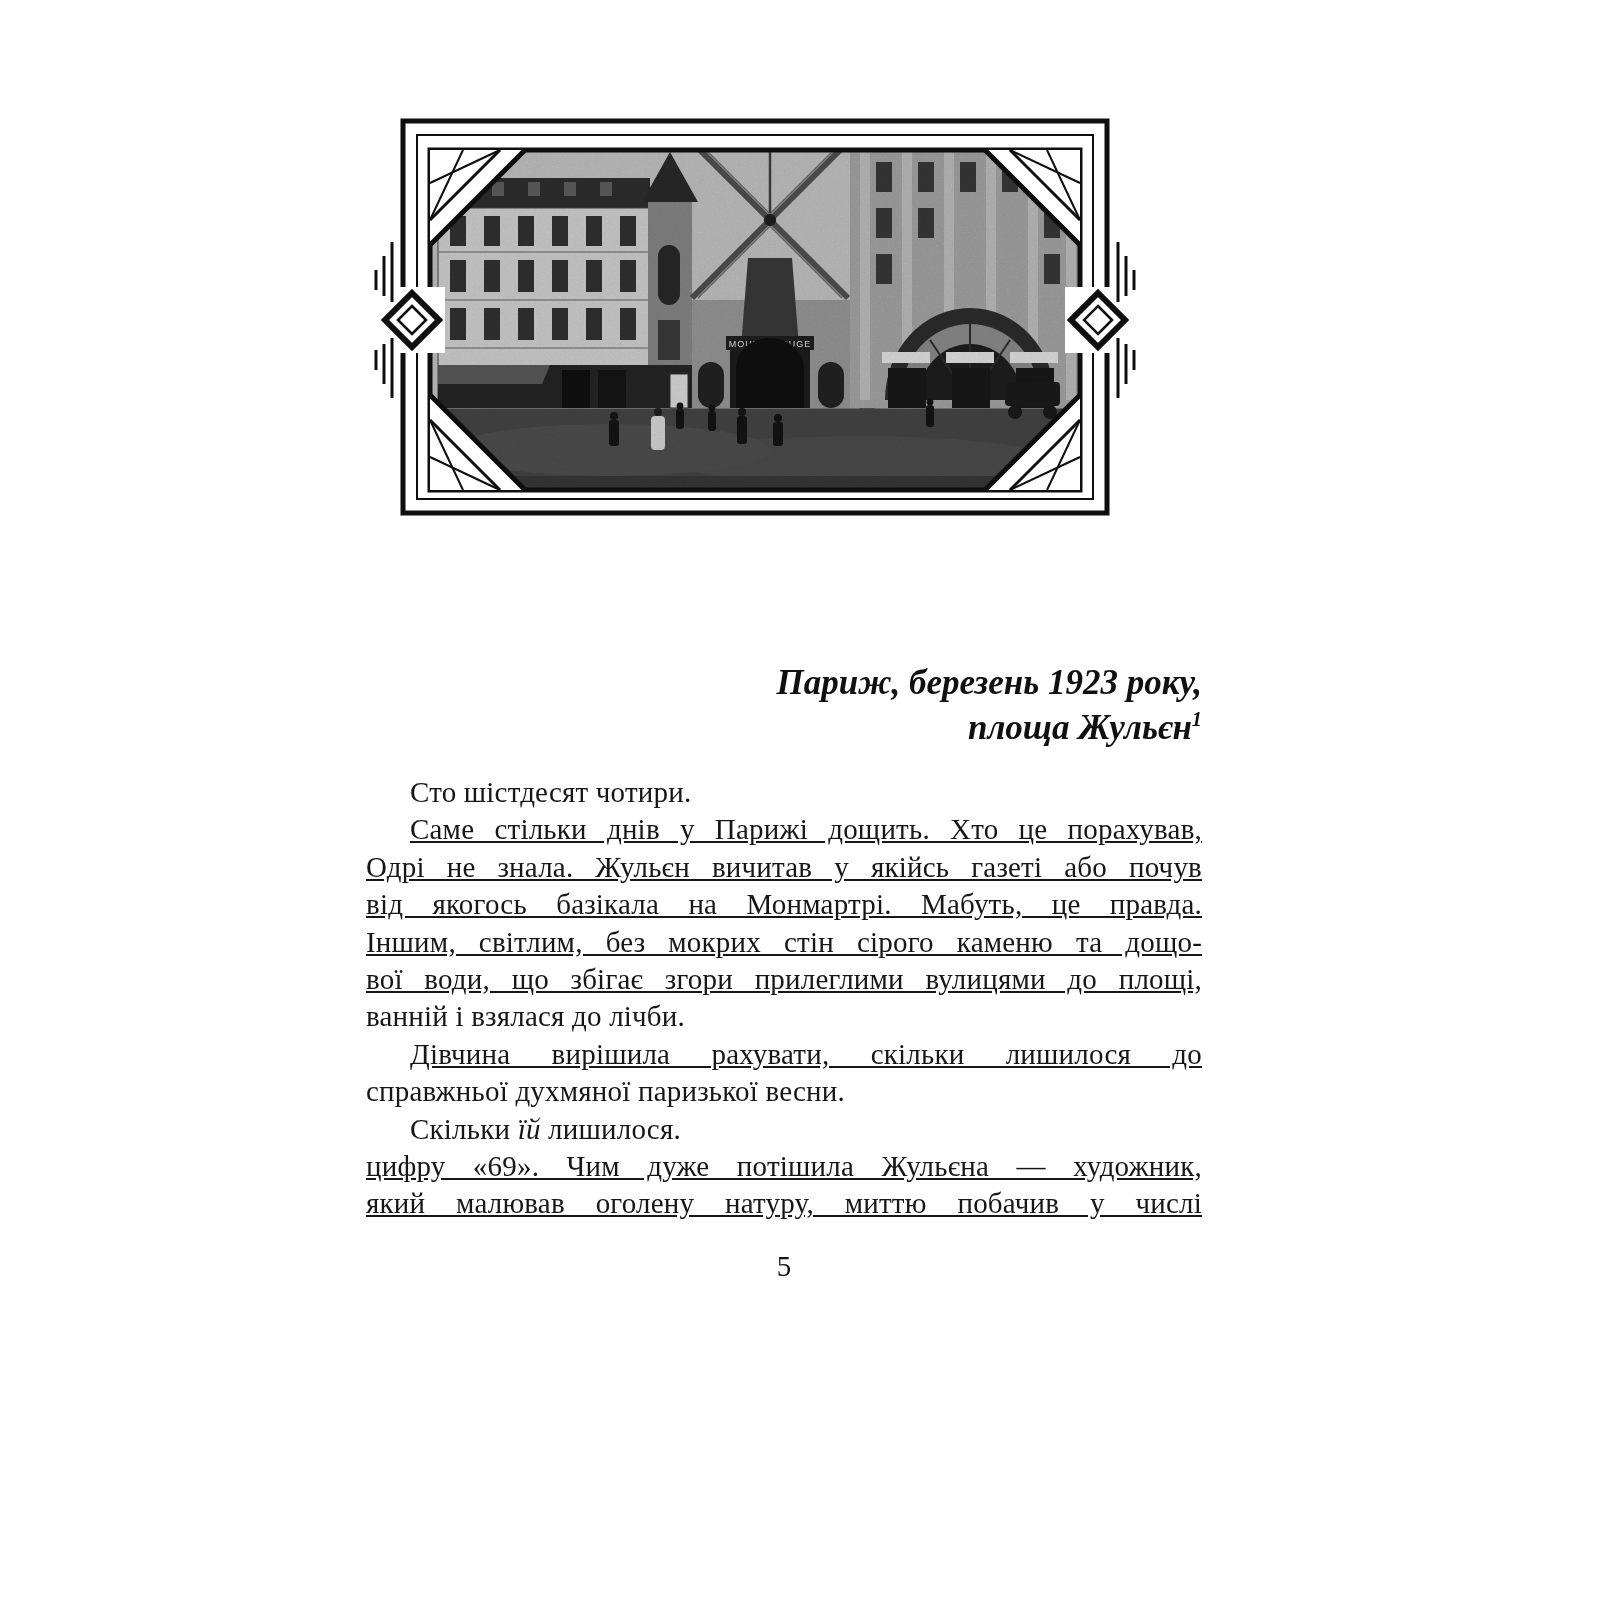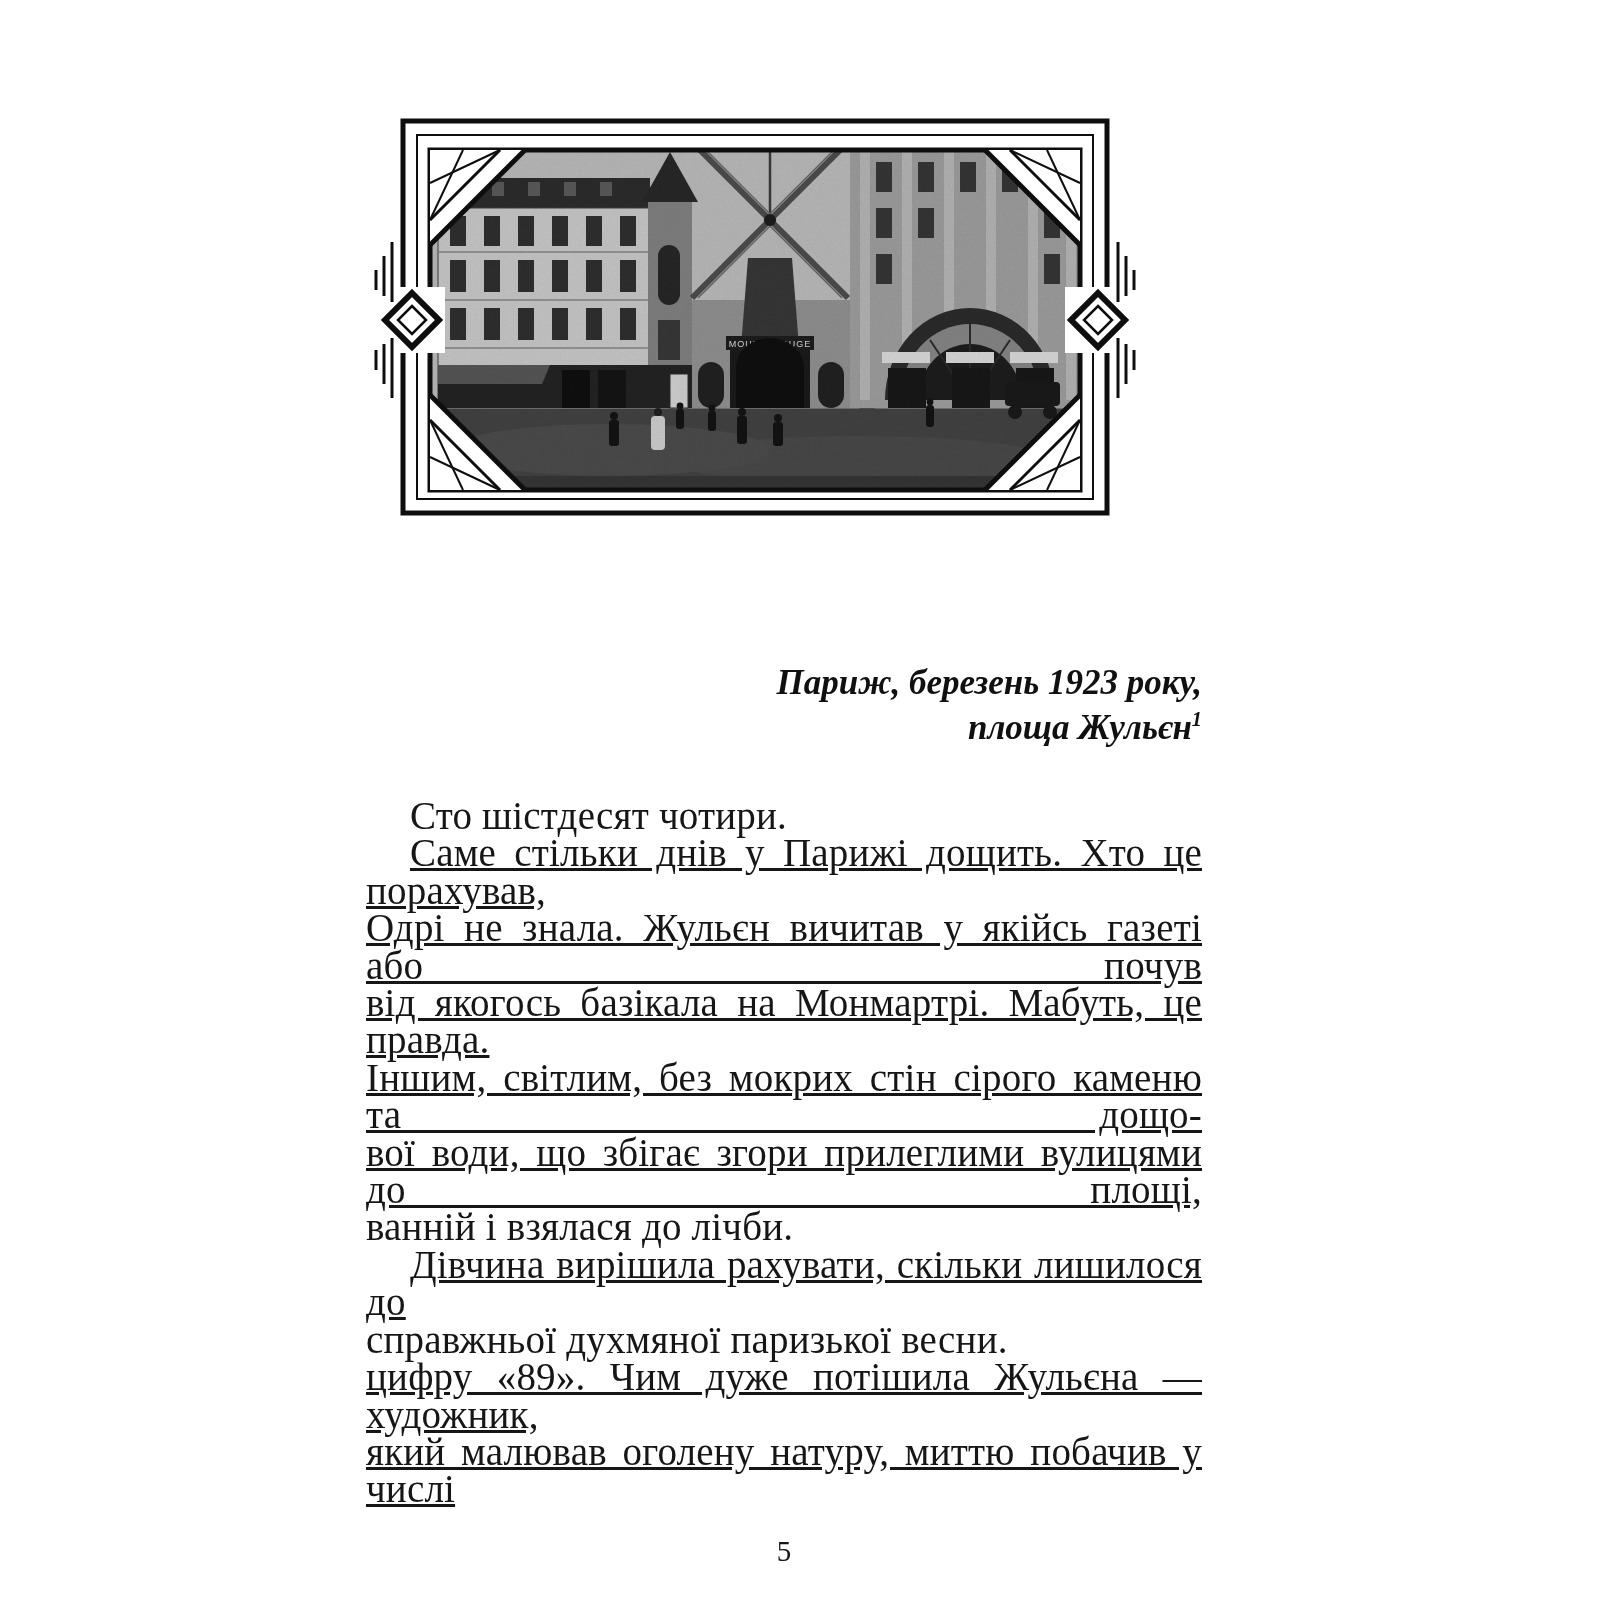--- a/index.html
+++ b/index.html
@@ -4,21 +4,21 @@
 <style>
   html,body{margin:0;padding:0;background:#ffffff;}
   .page{position:relative;width:1600px;height:1600px;background:#ffffff;overflow:hidden;
         font-family:"Liberation Serif","DejaVu Serif",serif;color:#141414;}
   .frame-wrap{position:absolute;left:360px;top:105px;width:790px;height:415px;}
   .text-col{position:absolute;left:366px;top:660px;width:836px;}
   .heading{margin:0;text-align:right;font-style:italic;font-weight:bold;
            font-size:35px;line-height:45px;color:#101010;}
   .h-line{display:block;}
   .heading sup{font-size:58%;line-height:0;}
-  .body-text{margin-top:47px;font-size:39px;line-height:37.4px;letter-spacing:.2px;color:#161616;}
+  .body-text{margin-top:24px;font-size:29px;line-height:37.4px;letter-spacing:.2px;color:#161616;}
   .bline{width:100%;}
   .bline.jfull{text-align:justify;text-align-last:justify;text-decoration:underline;}
   .bline.jleft{text-align:left;text-align-last:left;}
   .bline.indent{text-indent:44px;}
   .bline i{font-style:italic;}
   .pagenum{margin-top:26px;text-align:center;font-size:29px;line-height:34px;color:#161616;}
 </style>
 </head>
 <body>
 
@@ -281,20 +281,21 @@
     <div class="body-text" id="body-text">
         <div class="bline jleft indent"><span>Сто шістдесят чотири.</span></div>
         <div class="bline jfull indent"><span>Саме стільки днів у Парижі дощить. Хто це порахував,</span></div>
         <div class="bline jfull"><span>Одрі не знала. Жульєн вичитав у якійсь газеті або почув</span></div>
         <div class="bline jfull"><span>від якогось базікала на Монмартрі. Мабуть, це правда.</span></div>
         <div class="bline jfull"><span>Іншим, світлим, без мокрих стін сірого каменю та дощо-</span></div>
         <div class="bline jfull"><span>вої води, що збігає згори прилеглими вулицями до площі,</span></div>
         <div class="bline jleft"><span>ванній і взялася до лічби.</span></div>
         <div class="bline jfull indent"><span>Дівчина вирішила рахувати, скільки лишилося до</span></div>
         <div class="bline jleft"><span>справжньої духмяної паризької весни.</span></div>
-        <div class="bline jfull"><span>цифру «89». Чим дуже потішила Жульєна — художник,</span></div>
+        <div class="bline jleft indent"><span>Скільки </span><i>їй</i><span> лишилося.</span></div>
+        <div class="bline jfull"><span>цифру «69». Чим дуже потішила Жульєна — художник,</span></div>
         <div class="bline jfull"><span>який малював оголену натуру, миттю побачив у числі</span></div>
       </div>
 
     <div class="pagenum">5</div>
   </div>
 
 </div>
 
 </body></html>

